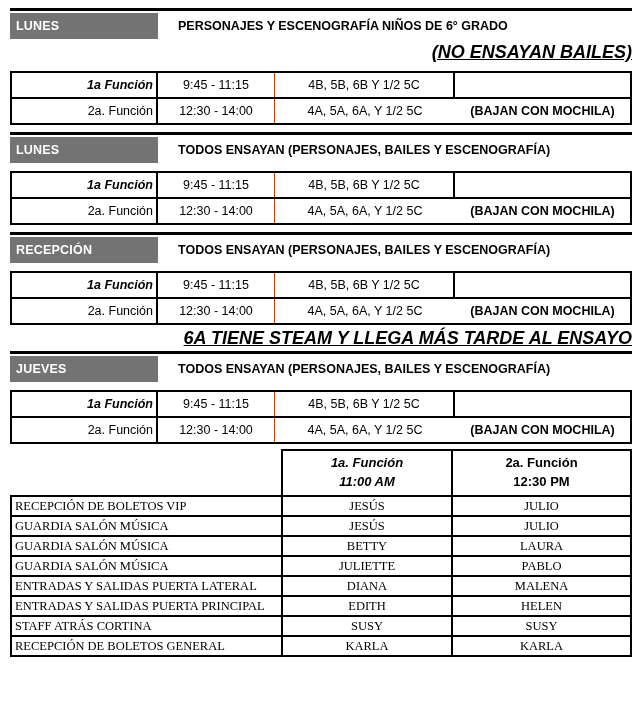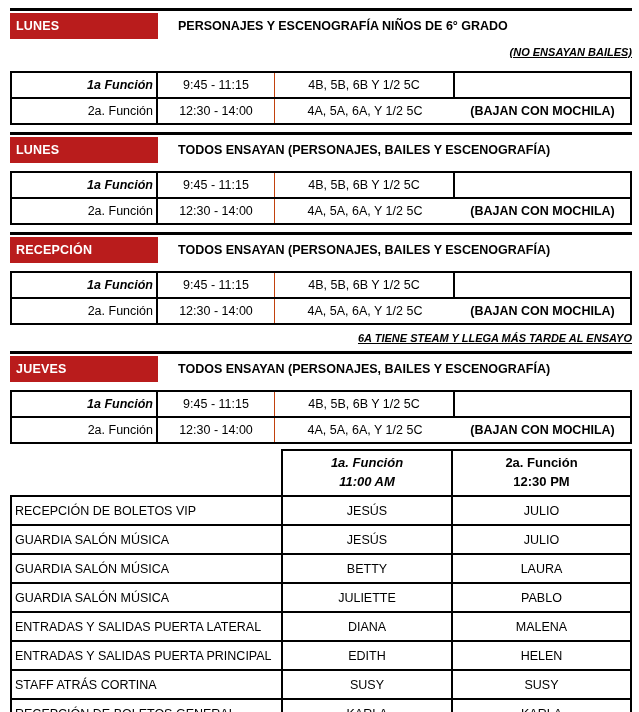--- a/index.html
+++ b/index.html
@@ -2,27 +2,27 @@
 <html><head>
 <meta charset="utf-8">
 <style>
   html,body{margin:0;padding:0;background:#fff;}
   .page{width:639px;height:712px;box-sizing:border-box;background:#ffffff;
         font-family:"Liberation Sans",sans-serif;color:#000;
         padding:8px 7px 0 10px;overflow:hidden;}
   .content{width:622px;}
   .rule{height:3px;background:#000;}
   .band{display:flex;margin-top:2px;height:26px;}
-  .day-chip{width:148px;box-sizing:border-box;background:#b91c1c;color:#fff;
+  .day-chip{width:148px;box-sizing:border-box;background:#737373;color:#fff;
             font-weight:bold;font-size:12.5px;display:flex;align-items:center;
             padding-left:6px;letter-spacing:.2px;}
   .band-desc{flex:1;display:flex;align-items:center;padding-left:20px;
              font-weight:bold;font-size:12.5px;}
   .note-line{text-align:right;font-weight:bold;font-style:italic;
-             text-decoration:underline;font-size:11px;height:18px;
+             text-decoration:underline;font-size:18px;height:18px;
              line-height:18px;}
   .note-top{margin-top:4px;}
   .note-bottom{margin-top:4px;}
   .day-table{margin-top:10px;border:2px solid #000;box-sizing:border-box;width:622px;}
   .sec + .sec{margin-top:7px;}
   .sec-jueves{margin-top:4px !important;}
   .mt8{margin-top:8px;}
   .day-row{display:flex;height:24px;}
   .day-row + .day-row{border-top:2px solid #000;}
   .cell{box-sizing:border-box;display:flex;align-items:center;
@@ -37,21 +37,21 @@
   .staff{margin-top:5px;}
   .staff-header{display:flex;}
   .staff-spacer{width:271px;}
   .staff-head-box{display:flex;width:351px;box-sizing:border-box;
                   border:2px solid #000;border-bottom:none;height:46px;}
   .sh{display:flex;flex-direction:column;justify-content:center;text-align:center;
       font-size:13px;font-weight:bold;line-height:1.45;box-sizing:border-box;}
   .sh1{width:170px;border-right:2px solid #000;font-style:italic;}
   .sh2{flex:1;}
   .staff-body{border:2px solid #000;box-sizing:border-box;width:622px;}
-  .staff-row{display:flex;height:27px;}
+  .staff-row{display:flex;height:18px;font-family:Liberation Serif, serif;}
   .staff-row + .staff-row{border-top:2px solid #000;}
   .sr{box-sizing:border-box;display:flex;align-items:center;font-size:12.5px;white-space:nowrap;}
   .sr-role{width:271px;border-right:2px solid #000;padding-left:3px;}
   .sr-n1{width:170px;border-right:2px solid #000;justify-content:center;}
   .sr-n2{flex:1;justify-content:center;}
 </style>
 </head>
 <body>
 
 <div class="page">

